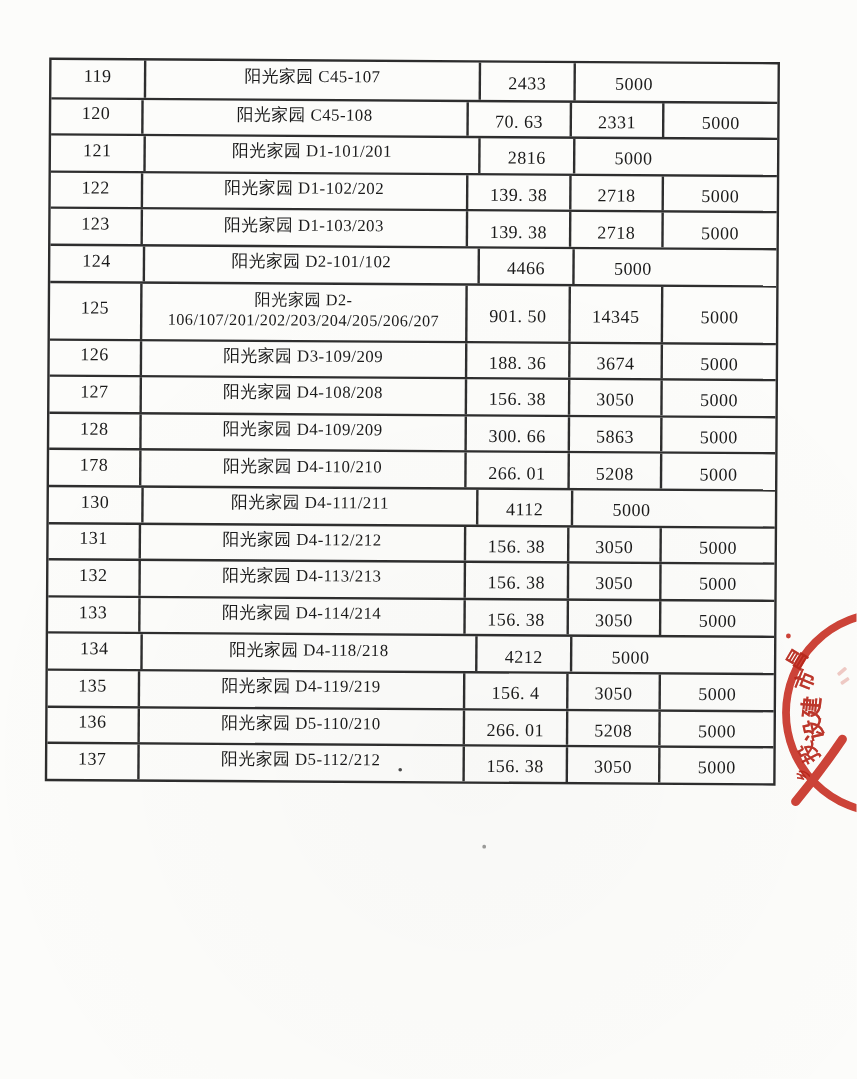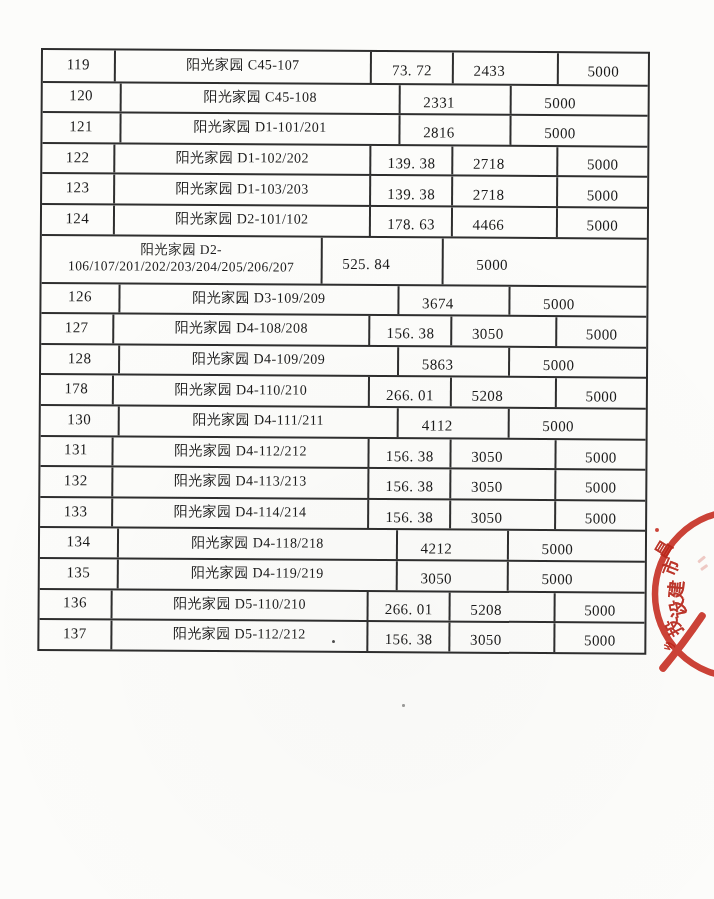--- a/index.html
+++ b/index.html
@@ -39,21 +39,21 @@
     letter-spacing:0.4px;
   }
   .c:first-child{border-left:none;}
   .col-no   {width:77px; font-size:15px;padding-bottom:2px;}
   .col-name {width:279px;font-size:14px;padding-bottom:3px;
              font-family:"Liberation Serif","DejaVu Serif",serif;
              white-space:pre-line;text-align:center;line-height:17px;}
   .row.tall .col-name{font-size:13.5px;}
   .col-v1   {width:89px;}
   .col-v2   {width:79px;}
-  .col-v3   {width:99px;margin-left:32px;}
+  .col-v3   {width:99px;}
   .col-v1,.col-v2,.col-v3{font-size:15px;padding-top:7px;}
   
   .stamp-layer{position:absolute;left:0;top:0;width:714px;height:899px;pointer-events:none;z-index:5;}
   .stamp-svg{position:absolute;left:0;top:0;opacity:0.88;}
   .stamp-char{
     position:absolute;
     font-family:"DejaVu Sans","Liberation Sans",sans-serif;
     font-weight:700;
     opacity:0.93;
     text-shadow:0 0 0.5px rgba(200,40,25,0.6);
@@ -64,27 +64,27 @@
   .speck{position:absolute;border-radius:50%;}
 </style>
 </head>
 <body>
 <div class="page">
 
   <div class="doc-table" id="doc-table">
       <div class="row">
         <div class="c col-no">119</div>
         <div class="c col-name">阳光家园 C45-107</div>
-        <div class="c col-v1">73. 72</div>
         <div class="c col-v2">2433</div>
         <div class="c col-v3">5000</div>
       </div>
       <div class="row">
         <div class="c col-no">120</div>
         <div class="c col-name">阳光家园 C45-108</div>
+        <div class="c col-v1">70. 63</div>
         <div class="c col-v2">2331</div>
         <div class="c col-v3">5000</div>
       </div>
       <div class="row">
         <div class="c col-no">121</div>
         <div class="c col-name">阳光家园 D1-101/201</div>
         <div class="c col-v2">2816</div>
         <div class="c col-v3">5000</div>
       </div>
       <div class="row">
@@ -97,46 +97,49 @@
       <div class="row">
         <div class="c col-no">123</div>
         <div class="c col-name">阳光家园 D1-103/203</div>
         <div class="c col-v1">139. 38</div>
         <div class="c col-v2">2718</div>
         <div class="c col-v3">5000</div>
       </div>
       <div class="row">
         <div class="c col-no">124</div>
         <div class="c col-name">阳光家园 D2-101/102</div>
-        <div class="c col-v1">178. 63</div>
         <div class="c col-v2">4466</div>
         <div class="c col-v3">5000</div>
       </div>
       <div class="row tall">
+        <div class="c col-no">125</div>
         <div class="c col-name">阳光家园 D2-
 106/107/201/202/203/204/205/206/207</div>
-        <div class="c col-v1">525. 84</div>
+        <div class="c col-v1">901. 50</div>
+        <div class="c col-v2">14345</div>
         <div class="c col-v3">5000</div>
       </div>
       <div class="row">
         <div class="c col-no">126</div>
         <div class="c col-name">阳光家园 D3-109/209</div>
+        <div class="c col-v1">188. 36</div>
         <div class="c col-v2">3674</div>
         <div class="c col-v3">5000</div>
       </div>
       <div class="row">
         <div class="c col-no">127</div>
         <div class="c col-name">阳光家园 D4-108/208</div>
         <div class="c col-v1">156. 38</div>
         <div class="c col-v2">3050</div>
         <div class="c col-v3">5000</div>
       </div>
       <div class="row">
         <div class="c col-no">128</div>
         <div class="c col-name">阳光家园 D4-109/209</div>
+        <div class="c col-v1">300. 66</div>
         <div class="c col-v2">5863</div>
         <div class="c col-v3">5000</div>
       </div>
       <div class="row">
         <div class="c col-no">178</div>
         <div class="c col-name">阳光家园 D4-110/210</div>
         <div class="c col-v1">266. 01</div>
         <div class="c col-v2">5208</div>
         <div class="c col-v3">5000</div>
       </div>
@@ -169,20 +172,21 @@
       </div>
       <div class="row">
         <div class="c col-no">134</div>
         <div class="c col-name">阳光家园 D4-118/218</div>
         <div class="c col-v2">4212</div>
         <div class="c col-v3">5000</div>
       </div>
       <div class="row">
         <div class="c col-no">135</div>
         <div class="c col-name">阳光家园 D4-119/219</div>
+        <div class="c col-v1">156. 4</div>
         <div class="c col-v2">3050</div>
         <div class="c col-v3">5000</div>
       </div>
       <div class="row">
         <div class="c col-no">136</div>
         <div class="c col-name">阳光家园 D5-110/210</div>
         <div class="c col-v1">266. 01</div>
         <div class="c col-v2">5208</div>
         <div class="c col-v3">5000</div>
       </div>

